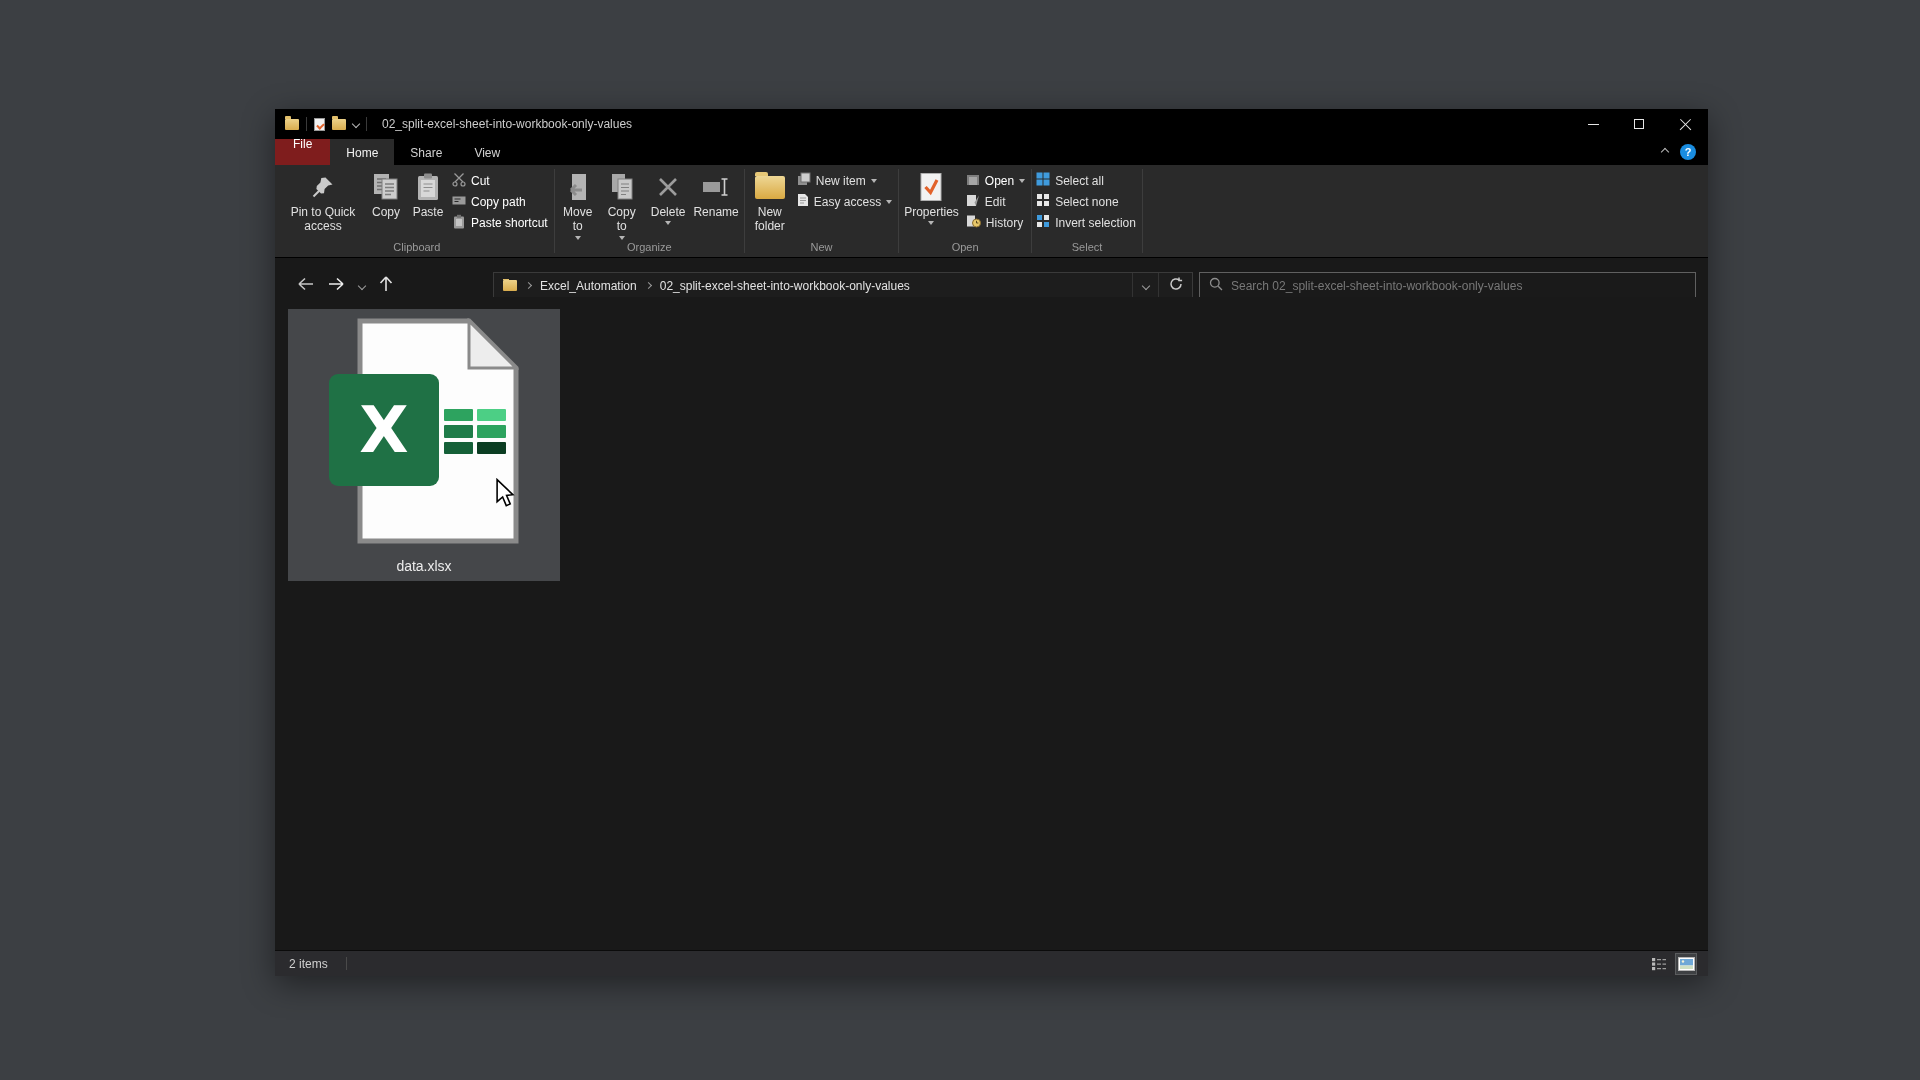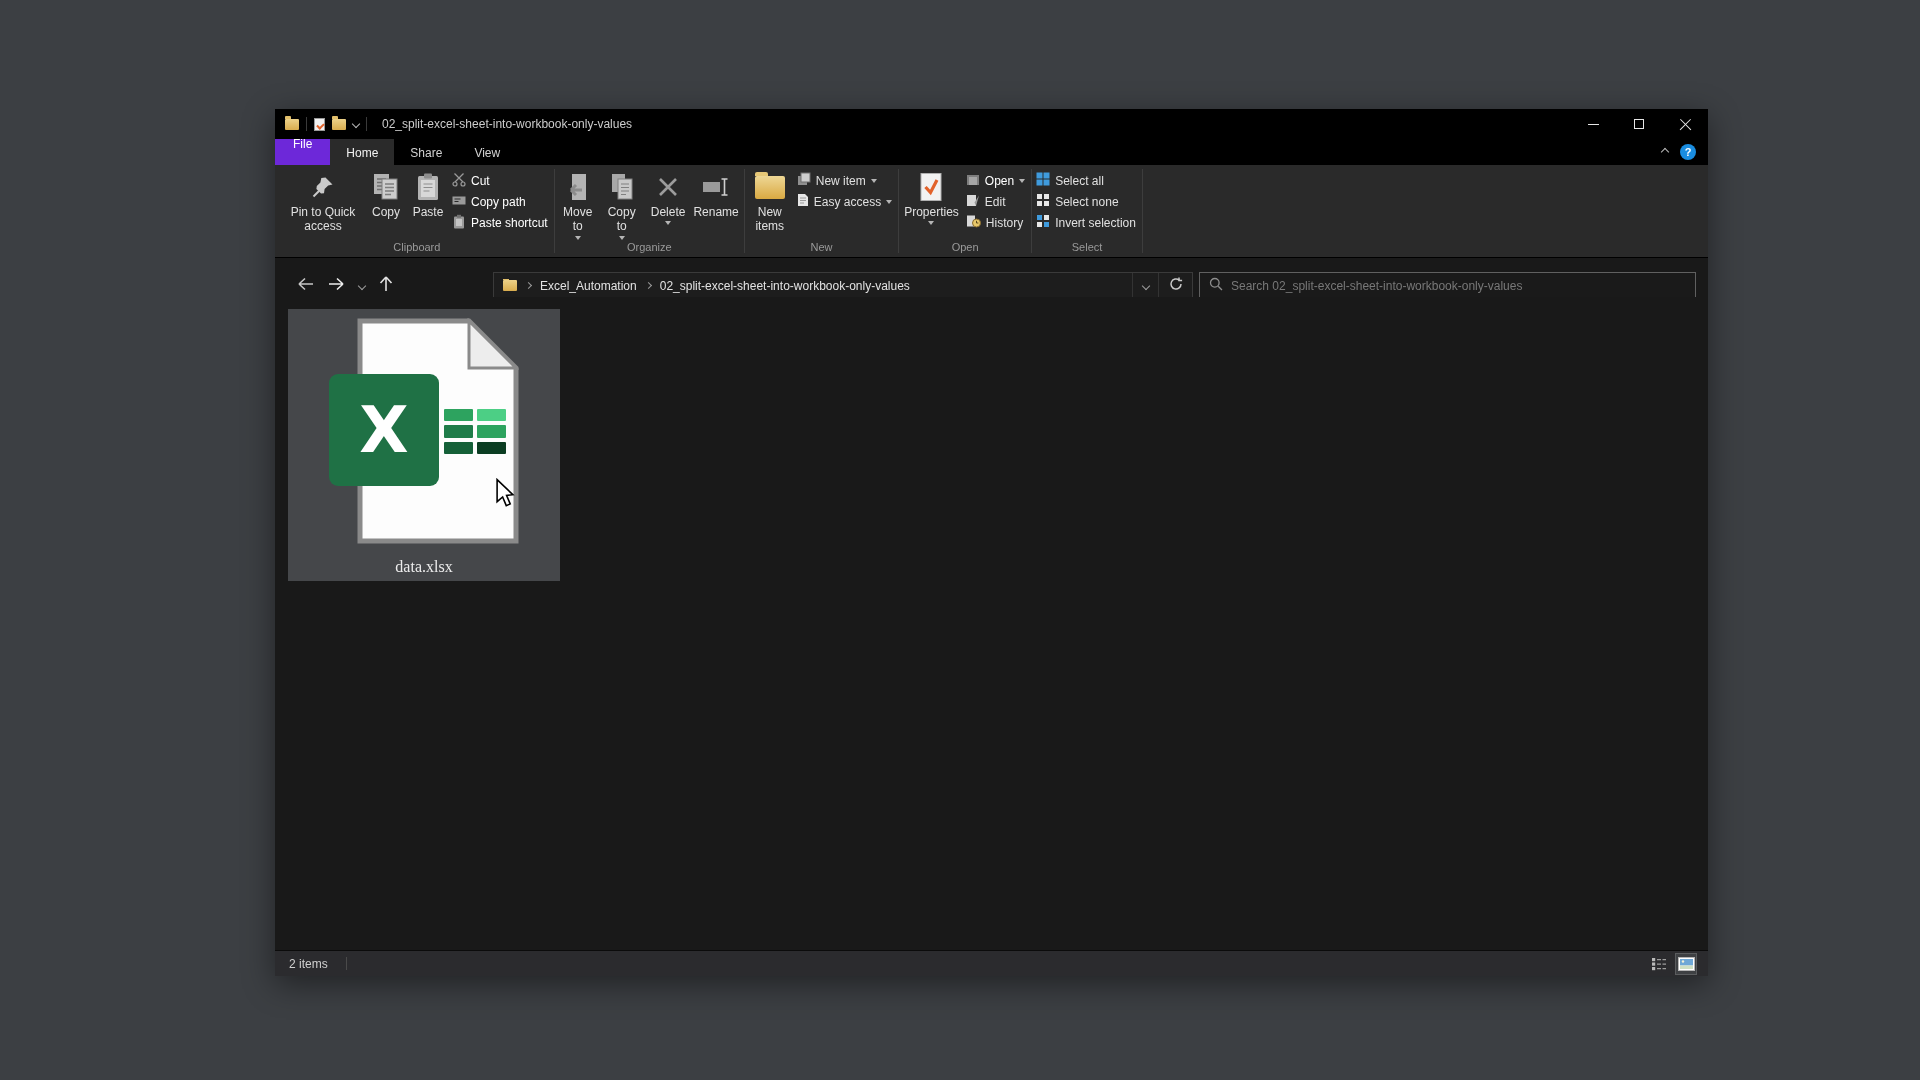--- a/index.html
+++ b/index.html
@@ -38,21 +38,21 @@
   .min-glyph { width:11px; height:1px; background:#e6e6e6; }
   .max-glyph { width:10px; height:10px; border:1px solid #e6e6e6; }
   .close-glyph { position:relative; width:13px; height:13px; }
   .close-glyph::before, .close-glyph::after { content:""; position:absolute; left:-1px; top:6px; width:15px; height:1.4px; background:#e6e6e6; }
   .close-glyph::before { transform:rotate(45deg); }
   .close-glyph::after { transform:rotate(-45deg); }
 
   
   .tabrow { height:26px; background:#000; display:flex; align-items:stretch; flex:0 0 auto; }
   .tab { padding:5px 16px 4px; font-size:12px; color:#d2d2d2; display:flex; align-items:center; }
-  .tab.file-tab { background:#6d28d9; color:#fff; padding:5px 18px 21px; }
+  .tab.file-tab { background:#7f1d1d; color:#fff; padding:5px 18px 21px; }
   .tab.active { background:#2a2a2a; color:#f2f2f2; }
   .tabrow-tools { margin-left:auto; display:flex; align-items:center; gap:12px; padding-right:12px; }
   .help-badge { width:16px; height:16px; border-radius:50%; background:#1a8de0; color:#fff; font-size:11px; font-weight:bold; display:flex; align-items:center; justify-content:center; }
 
   
   .ribbon { height:92px; background:#2a2a2a; display:flex; align-items:stretch; padding:0 4px 0 6px; flex:0 0 auto; }
   .rgroup { display:flex; flex-direction:column; }
   .rgroup-content { flex:1; display:flex; align-items:flex-start; padding-top:4px; }
   .rgroup-label { text-align:center; color:#9a9a9a; font-size:11px; height:17px; line-height:15px; }
   .rdivider { width:1px; background:#3d3d3d; margin:4px 1px; }
@@ -77,21 +77,21 @@
   .addr-seg.refresh-seg { width:34px; }
   .searchbox { height:27px; flex:1; margin-left:6px; background:#1a1a1a; border:1px solid #606060; display:flex; align-items:center; gap:8px; padding:0 9px; }
   .searchbox input { flex:1; background:transparent; border:none; outline:none; color:#9a9a9a; font-size:12px; font-family:"Liberation Sans", sans-serif; }
   .searchbox input::placeholder { color:#787878; }
 
   
   .content { flex:1; background:#191919; display:flex; align-items:flex-start; gap:13px; padding:12px 0 0 13px; overflow:hidden; }
   .tile { width:272px; height:272px; display:flex; flex-direction:column; align-items:center; position:relative; }
   .tile.selected { background:#45474a; }
   .thumb { height:244px; display:flex; align-items:center; justify-content:center; position:relative; width:100%; }
-  .tlabel { font-size:16px; color:#ececec; margin-top:5px;font-family:Liberation Serif, serif; }
+  .tlabel { font-size:14px; color:#ececec; margin-top:5px; }
 
   .excel-icon { position:relative; width:190px; height:226px; }
   .excel-icon .sq { position:absolute; left:0; top:56px; width:110px; height:112px; background:#1f7145; border-radius:9px; display:flex; align-items:center; justify-content:center; }
   .excel-icon .sq span { color:#fff; font-size:64px; font-weight:bold; font-family:"DejaVu Sans", sans-serif; line-height:1; }
   .excel-grid { position:absolute; left:115px; top:91px; width:62px; height:45px; display:grid; grid-template-columns:1fr 1fr; grid-template-rows:1fr 1fr 1fr; gap:4px; }
   .excel-grid div { border-radius:1px; }
 
   .py-icon { position:relative; width:186px; height:240px; }
   .py-bars { position:absolute; left:34px; top:72px; width:110px; }
   .py-bars div { height:13px; background:#c7c7c7; margin-bottom:16px; }
@@ -264,21 +264,21 @@
     </div>
 
     <div class="rdivider"></div>
 
     <div class="rgroup">
       <div class="rgroup-content">
         <div class="btn-lg">
           <span class="ico">
               <span class="folder-lg"></span>
             </span>
-          <span class="lbl2" style="max-width:40px">New items</span>
+          <span class="lbl2" style="max-width:40px">New folder</span>
         </div>
         <div class="smallcol">
           <div class="btn-sm">
             <span>
               <svg width="14" height="14" viewBox="0 0 14 14">
                   <rect x="1" y="4" width="9" height="9" fill="#8f8f8f"></rect>
                   <rect x="4" y="1" width="9" height="9" fill="#cdcdcd" stroke="#6f6f6f"></rect>
                 </svg>
             </span>
             <span>New item</span>

